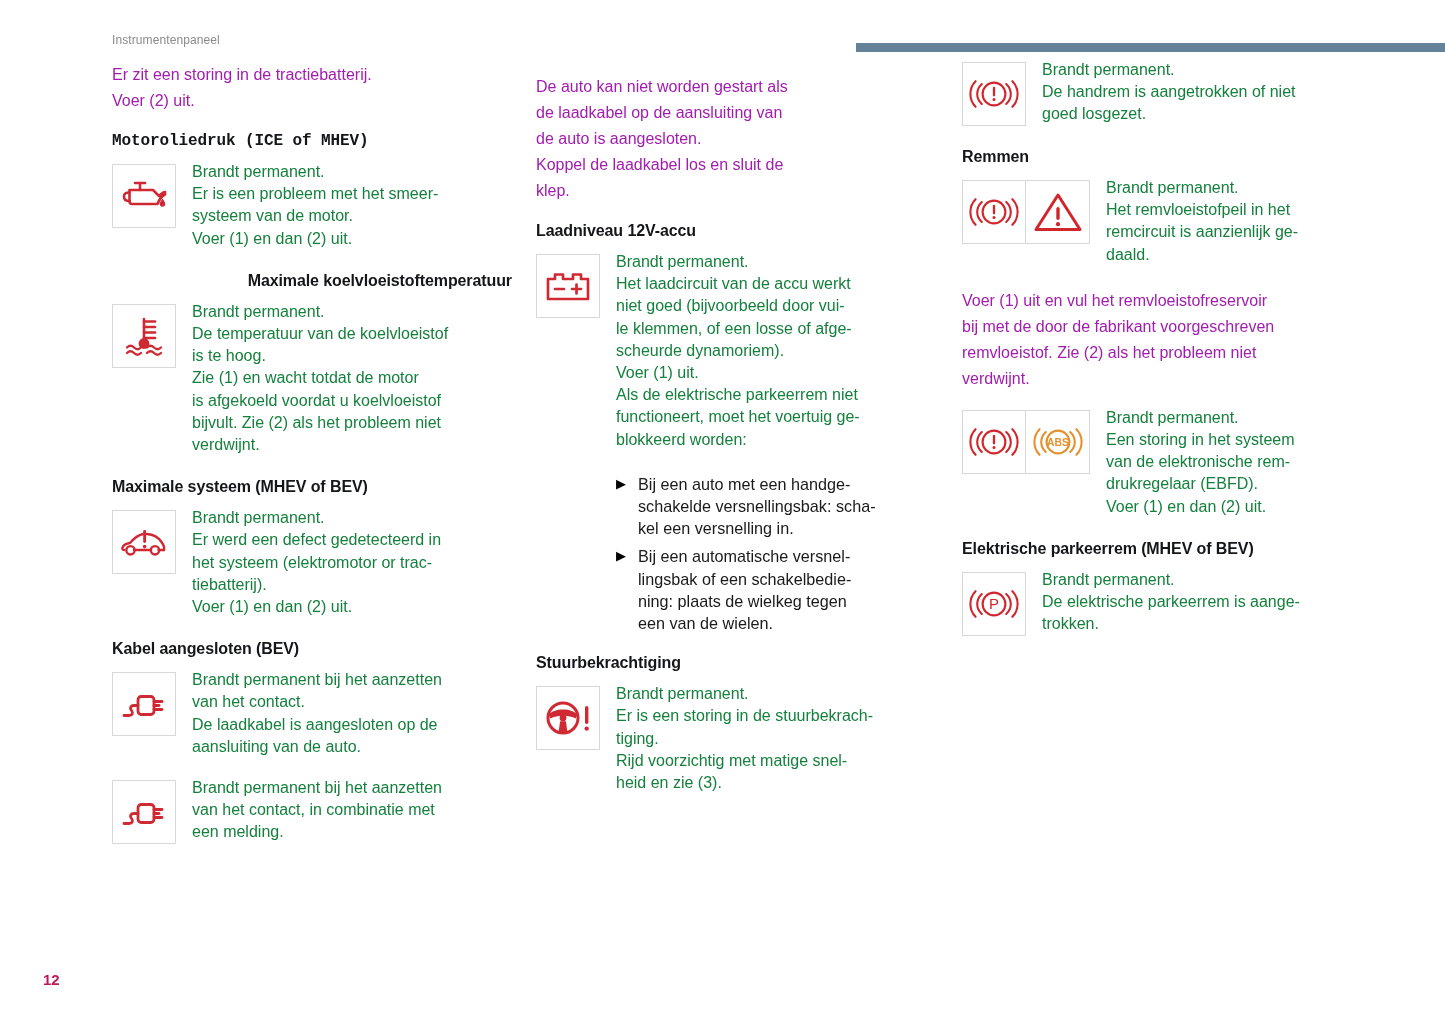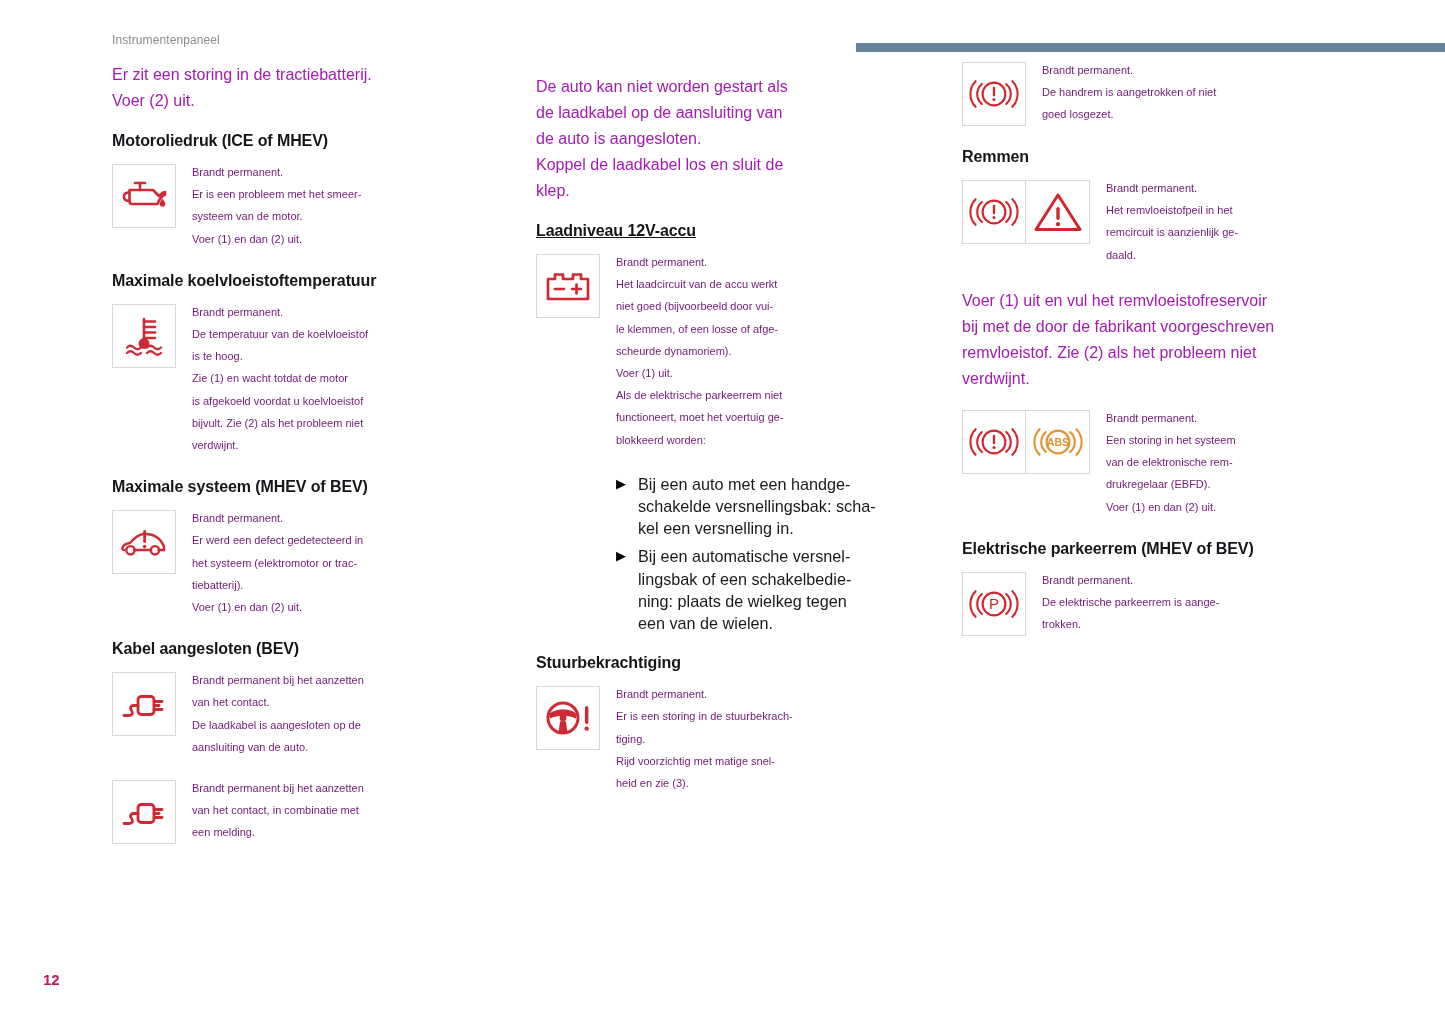--- a/index.html
+++ b/index.html
@@ -88,24 +88,24 @@
     height: 64px;
     border: 1px solid #d8d8d8;
     box-sizing: border-box;
     background: #fff;
     display: flex;
     align-items: center;
     justify-content: center;
   }
   .ibox + .ibox { border-left: none; }
   .row-text {
-    font-size: 11px;
+    font-size: 16px;
     line-height: 22.2px;
     white-space: pre-line;
-    color: #701a75;
+    color: #15803d;
   }
 
   
   .bullet {
     display: flex;
     align-items: flex-start;
   }
   .bullet-mark {
     flex-shrink: 0;
     width: 22px;
@@ -136,41 +136,41 @@
 
 <div class="header">
   <div class="header-title">Instrumentenpaneel</div>
   <div class="header-rule"></div>
 </div>
 
 <div class="page">
   <div class="col col-1" id="col0">
       <p class="para" style="margin-top: 0px; margin-bottom: 18px;">Er zit een storing in de tractiebatterij.
 Voer (2) uit.</p>
-      <div class="h-sub" style="margin-top: 15px; margin-bottom: 14px;">Motoroliedruk (ICE of MHEV)</div>
+      <div class="h-sub" style="margin-top: 15px; margin-bottom: 14px; font-family: Liberation Mono, monospace;">Motoroliedruk (ICE of MHEV)</div>
       <div class="row" style="margin-bottom: 22px;">
         <div class="icon-stack">
           <div class="ibox">
             <svg width="46" height="38" viewBox="0 0 46 38">
     <g fill="none" stroke="#cf2a33" stroke-width="2.6" stroke-linejoin="round" stroke-linecap="round">
       <path d="M14 6 L24 6"></path>
       <path d="M19 6 L19 13"></path>
       <path d="M8.5 13 L32 13 L38 19 C41 16 43 15 44 15 L44 17.5 C41.5 18.5 38.5 22 36.5 27 L11 27 C9 27 8.5 25.5 8.5 24 Z"></path>
       <path d="M8.5 15.5 C4.5 15.5 3 17 3 19.8 C3 22.6 4.5 24 8.5 24"></path>
     </g>
     <path d="M41.5 21.5 C43.2 24 44.3 25.5 44.3 27 C44.3 28.6 43.1 29.8 41.5 29.8 C39.9 29.8 38.7 28.6 38.7 27 C38.7 25.5 39.8 24 41.5 21.5 Z" fill="#cf2a33"></path>
   </svg>
           </div>
         </div>
         <div class="row-text" style="margin-left: 16px; margin-top: -3px;">Brandt permanent.
 Er is een probleem met het smeer-
 systeem van de motor.
 Voer (1) en dan (2) uit.</div>
       </div>
-      <div class="h-sub" style="margin-top: 20px; margin-bottom: 14px;">Maximale koelvloeistoftemperatuur</div>
+      <div class="h-sub" style="margin-top: 20px; margin-bottom: 14px; text-align: right;">Maximale koelvloeistoftemperatuur</div>
       <div class="row" style="margin-bottom: 22px;">
         <div class="icon-stack">
           <div class="ibox">
             <svg width="44" height="44" viewBox="0 0 44 44">
     <g fill="none" stroke="#cf2a33" stroke-width="2.6" stroke-linecap="round">
       <path d="M22 5 L22 27"></path>
       <path d="M22 7.5 L33 7.5"></path>
       <path d="M22 13 L33 13"></path>
       <path d="M22 18.5 L33 18.5"></path>
       <path d="M22 24 L33 24"></path>
@@ -257,21 +257,21 @@
 van het contact, in combinatie met
 een melding.</div>
       </div>
     </div>
   <div class="col col-2" id="col1">
       <p class="para" style="margin-top: 12px; margin-bottom: 18px;">De auto kan niet worden gestart als
 de laadkabel op de aansluiting van
 de auto is aangesloten.
 Koppel de laadkabel los en sluit de
 klep.</p>
-      <div class="h-sub" style="margin-top: 12px; margin-bottom: 14px; text-decoration: underline;">Laadniveau 12V-accu</div>
+      <div class="h-sub" style="margin-top: 12px; margin-bottom: 14px;">Laadniveau 12V-accu</div>
       <div class="row" style="margin-bottom: 22px;">
         <div class="icon-stack">
           <div class="ibox">
             <svg width="48" height="36" viewBox="0 0 48 36">
     <path d="M4 11 L11 11 L11 6.5 L19 6.5 L19 11 L29 11 L29 6.5 L37 6.5 L37 11 L44 11 L44 31 L4 31 Z" fill="none" stroke="#cf2a33" stroke-width="2.7" stroke-linejoin="round"></path>
     <g fill="none" stroke="#cf2a33" stroke-width="2.7" stroke-linecap="round">
       <path d="M11 21 L20 21"></path>
       <path d="M28 21 L37 21"></path>
       <path d="M32.5 16.5 L32.5 25.5"></path>
     </g>

